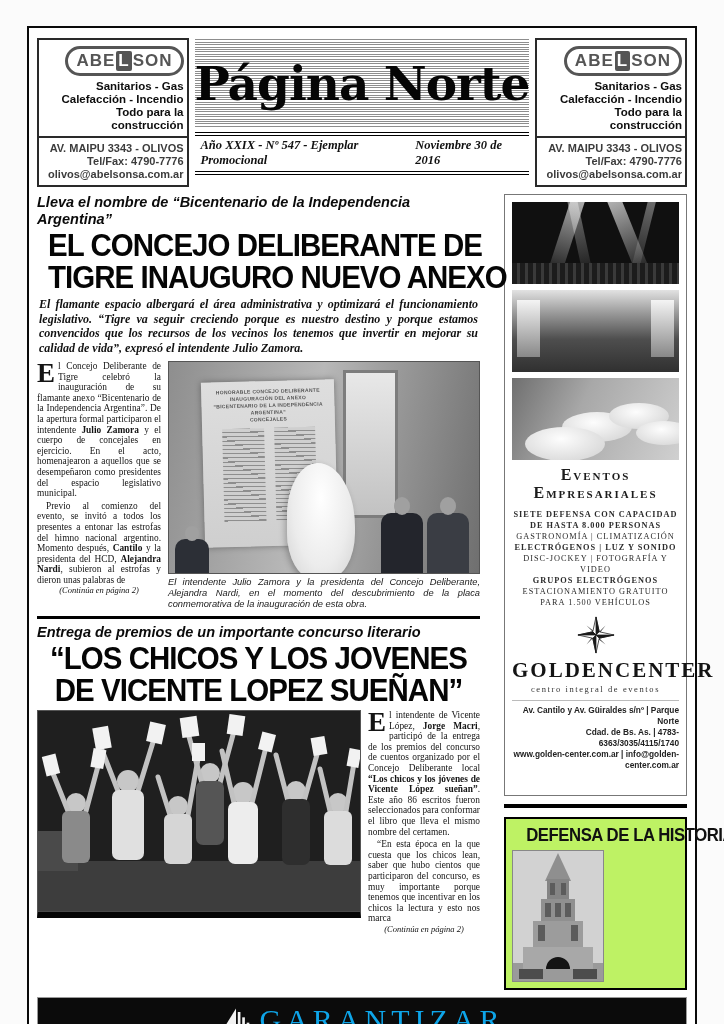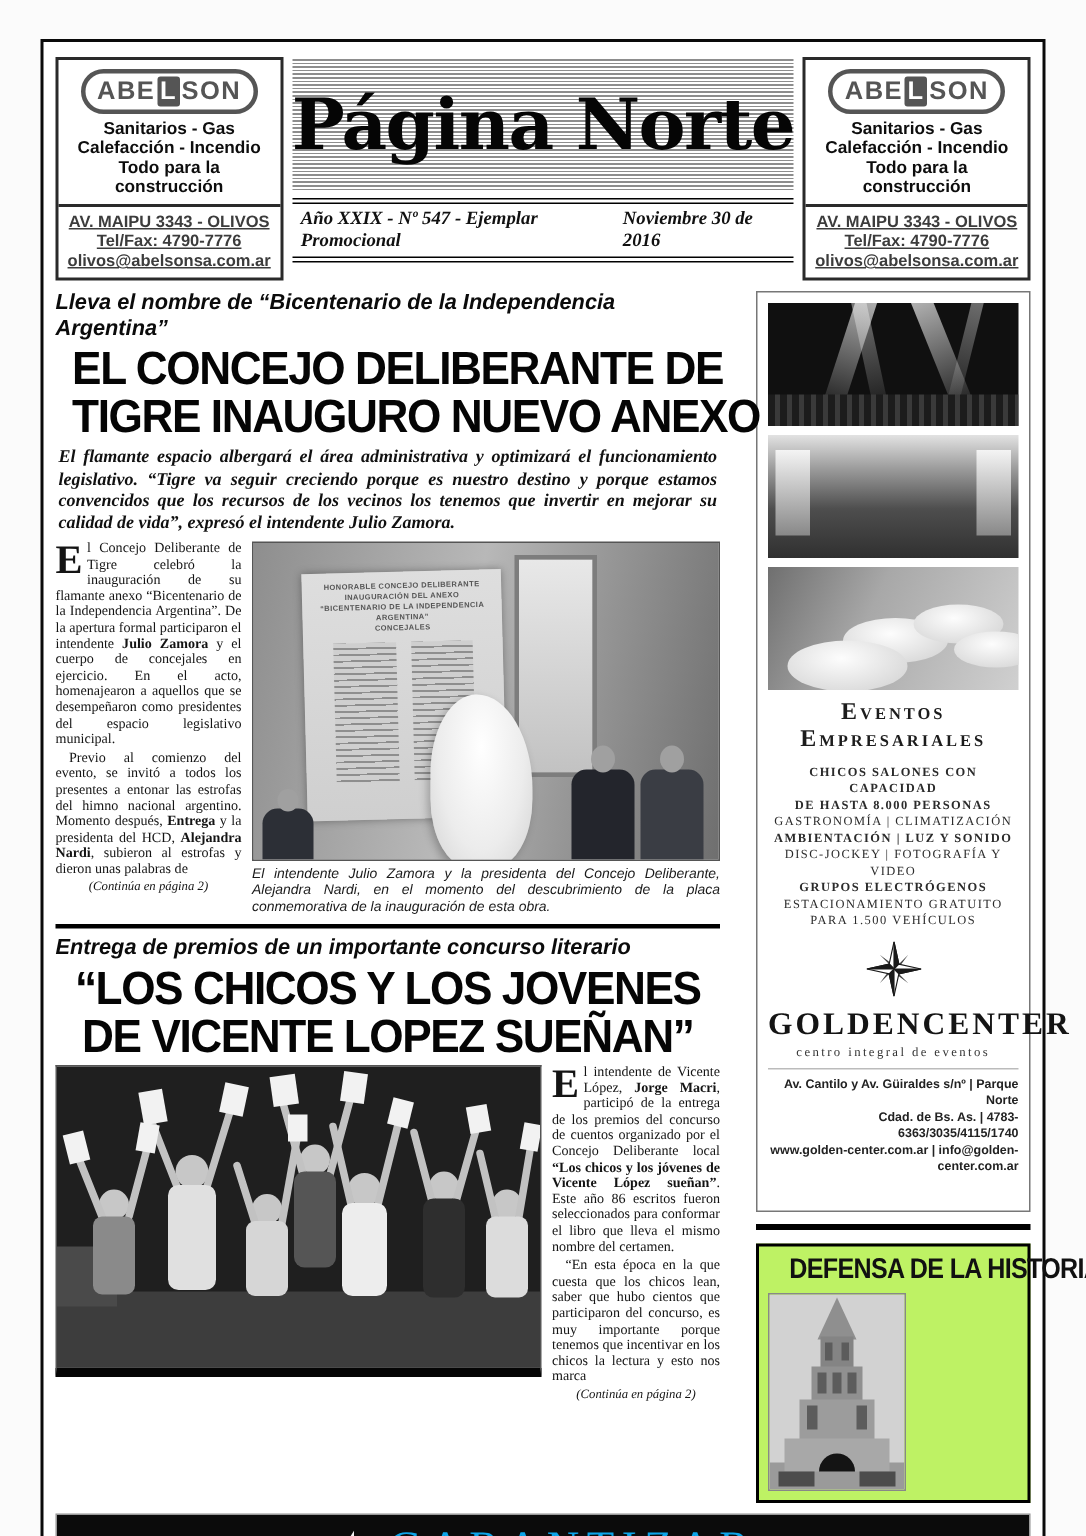--- a/index.html
+++ b/index.html
@@ -2,26 +2,26 @@
 <html><head>
 <meta charset="utf-8">
 <style>
   * { margin:0; padding:0; box-sizing:border-box; }
   html,body { width:724px; height:1024px; overflow:hidden; background:#fbfbfb; }
   body { font-family:"Liberation Serif", serif; color:#111; }
   .page { width:670px; margin:26px auto 0; background:#fff; border:2px solid #0a0a0a; padding:10px 8px 4px; }
 
   
   .header-row { display:flex; gap:6px; align-items:stretch; }
-  .abelson { width:156px; border:2px solid #2a2a2a; padding:4px 3px; text-align:center; background:#fff; }
+  .abelson { width:156px; border:2px solid #2a2a2a; padding:4px 3px; text-align:right; background:#fff; }
   .abelson .logo { display:inline-flex; align-items:center; border:3px solid #555; border-radius:16px; padding:2px 8px; margin:2px 0 4px; font:800 17px "Liberation Sans", sans-serif; color:#555; letter-spacing:1px; }
   .abelson .logo .lbox { background:#555; color:#fff; padding:0 2px; margin:0 1px; border-radius:2px; }
   .abelson .l1 { font:700 11.5px/13px "Liberation Sans", sans-serif; color:#0d0d0d; }
   .abelson .sep { border-top:2px solid #2a2a2a; margin:4px -3px; }
-  .abelson .l2 { font:700 11px/13px "Liberation Sans", sans-serif; color:#3c3c3c;text-decoration:underline; }
+  .abelson .l2 { font:700 11px/13px "Liberation Sans", sans-serif; color:#3c3c3c; }
   .mast-center { flex:1; display:flex; flex-direction:column; }
   .title-box { height:90px; display:flex; align-items:center; 
     background:repeating-linear-gradient(#ffffff 0px, #ffffff 1.4px, #8d8d8d 1.4px, #8d8d8d 2.4px); }
   .title-box h1 { font:700 47px "DejaVu Serif", serif; letter-spacing:-1px; color:#050505; white-space:nowrap; }
   .date-bar { margin-top:4px; border-top:4px double #000; border-bottom:4px double #000; padding:2px 6px 3px; display:flex; justify-content:space-between; font:700 italic 12.5px "Liberation Serif", serif; }
 
   
   .content-row { display:flex; gap:24px; margin-top:7px; }
   .left-col { width:443px; }
   .right-col { flex:1; min-width:0; }
@@ -150,21 +150,21 @@
       <div class="kicker">Lleva el nombre de “Bicentenario de la Independencia Argentina”</div>
       <div class="headline">
         <div>EL CONCEJO DELIBERANTE DE</div>
         <div>TIGRE INAUGURO NUEVO ANEXO</div>
       </div>
       <p class="lede">El flamante espacio albergará el área administrativa y optimizará el funcionamiento legislativo. “Tigre va seguir creciendo porque es nuestro destino y porque estamos convencidos que los recursos de los vecinos los tenemos que invertir en mejorar su calidad de vida”, expresó el intendente Julio Zamora.</p>
 
       <div class="s1-row">
         <div class="s1-text">
           <p class="body"><span class="dropcap">E</span><span>l Concejo Deliberante de Tigre celebró la inauguración de su flamante anexo “Bicentenario de la Independencia Argentina”. De la apertura formal participaron el intendente </span><b>Julio Zamora</b><span> y el cuerpo de concejales en ejercicio. En el acto, homenajearon a aquellos que se desempeñaron como presidentes del espacio legislativo municipal.</span></p>
-          <p class="body indent"><span>Previo al comienzo del evento, se invitó a todos los presentes a entonar las estrofas del himno nacional argentino. Momento después, </span><b>Entrega</b><span> y la presidenta del HCD, </span><b>Alejandra Nardi</b><span>, subieron al estrofas y dieron unas palabras de</span></p>
+          <p class="body indent"><span>Previo al comienzo del evento, se invitó a todos los presentes a entonar las estrofas del himno nacional argentino. Momento después, </span><b>Cantilo</b><span> y la presidenta del HCD, </span><b>Alejandra Nardi</b><span>, subieron al estrofas y dieron unas palabras de</span></p>
           <div class="continued">(Continúa en página 2)</div>
         </div>
 
         <div style="flex:1; min-width:0;">
           <div class="photo-frame photo1">
             <div class="plaque">
               <div class="pt">HONORABLE CONCEJO DELIBERANTE</div>
               <div class="pt">INAUGURACIÓN DEL ANEXO</div>
               <div class="pt">“BICENTENARIO DE LA INDEPENDENCIA ARGENTINA”</div>
               <div class="pt">CONCEJALES</div>
@@ -277,24 +277,24 @@
         </div>
         <div class="gc-photo gcp2"></div>
         <div class="gc-photo gcp3">
           <div class="sofa sf1"></div>
             <div class="sofa sf2"></div>
             <div class="sofa sf3"></div>
             <div class="sofa sf4"></div>
         </div>
 
         <div class="gc-title">Eventos Empresariales</div>
-        <div class="svc b">CHICOS SALONES CON CAPACIDAD</div>
+        <div class="svc b">SIETE DEFENSA CON CAPACIDAD</div>
         <div class="svc b">DE HASTA 8.000 PERSONAS</div>
         <div class="svc">GASTRONOMÍA  |  CLIMATIZACIÓN</div>
-        <div class="svc b">AMBIENTACIÓN  |  LUZ Y SONIDO</div>
+        <div class="svc b">ELECTRÓGENOS  |  LUZ Y SONIDO</div>
         <div class="svc">DISC-JOCKEY  |  FOTOGRAFÍA Y VIDEO</div>
         <div class="svc b">GRUPOS ELECTRÓGENOS</div>
         <div class="svc">ESTACIONAMIENTO GRATUITO</div>
         <div class="svc">PARA 1.500 VEHÍCULOS</div>
 
         <div class="gc-logo">
           <svg width="38" height="38" viewBox="0 0 40 40">
             <g fill="#3d3d3d">
               <polygon points="20,20 30,10 24,18"></polygon>
                 <polygon points="20,20 30,30 22,24"></polygon>

